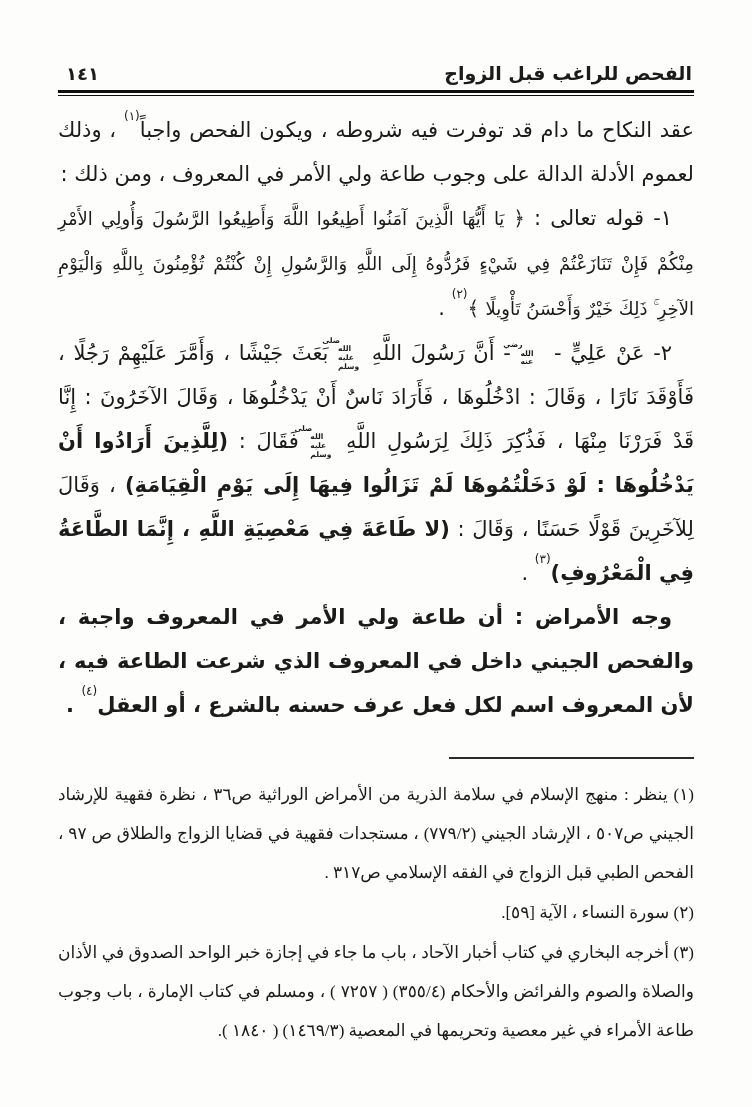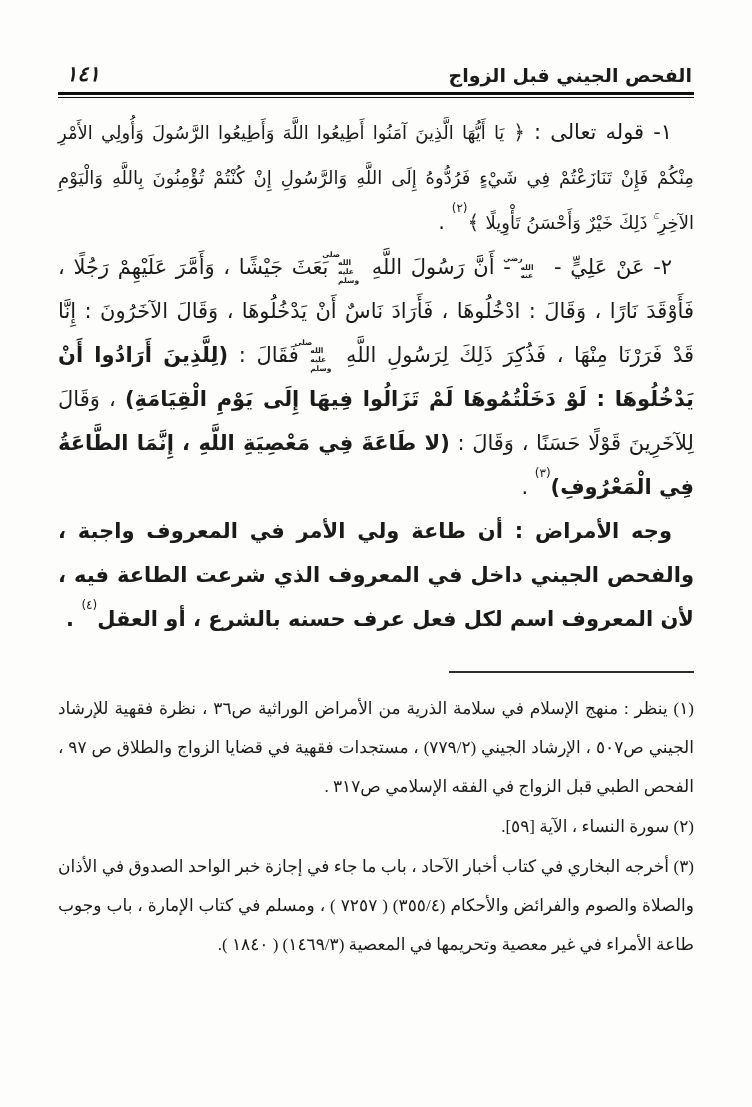--- a/index.html
+++ b/index.html
@@ -26,24 +26,23 @@
     justify-content: space-between;
     align-items: flex-end;
     padding: 0 2px 6px 2px;
   }
   .header-title {
     font-size: 19px;
     font-weight: bold;
     letter-spacing: 0;
   }
   .page-number {
-    font-size: 21px;
+    font-size: 18px;
     font-weight: bold;
     padding-left: 6px;
-    font-style: italic;
   }
   .header-rule {
     height: 2px;
     border-top: 3px solid #101010;
     border-bottom: 1px solid #101010;
     margin-bottom: 4px;
   }
   
   .body-text {
     margin-top: 12px;
@@ -93,28 +92,29 @@
     text-align: justify;
   }
   .footnote { margin: 0 0 1px 0; font-family: Liberation Serif, serif; }
 </style>
 </head>
 <body>
 
 <div class="page">
 
   <header class="page-header">
-    <span class="header-title">الفحص الجيني قبل الزواج</span>
+    <span class="header-title">الفحص للراغب قبل الزواج</span>
     <span class="page-number">١٤١</span>
   </header>
 
   <div class="header-rule"></div>
 
   <main class="body-text">
 
+    <p class="para"><span>عقد النكاح ما دام قد توفرت فيه شروطه ، ويكون الفحص واجباً</span><sup class="fnref">(١)</sup><span> ، وذلك لعموم الأدلة الدالة على وجوب طاعة ولي الأمر في المعروف ، ومن ذلك :</span></p>
 
     <p class="para indent"><span>١- قوله تعالى : </span><span class="quran bracket">﴿ </span><span class="quran">يَا أَيُّهَا الَّذِينَ آمَنُوا أَطِيعُوا اللَّهَ وَأَطِيعُوا الرَّسُولَ وَأُولِي الأَمْرِ مِنْكُمْ فَإِنْ تَنَازَعْتُمْ فِي شَيْءٍ فَرُدُّوهُ إِلَى اللَّهِ وَالرَّسُولِ إِنْ كُنْتُمْ تُؤْمِنُونَ بِاللَّهِ وَالْيَوْمِ الآخِرِ ۚ ذَلِكَ خَيْرٌ وَأَحْسَنُ تَأْوِيلًا</span><span class="quran bracket"> ﴾</span><sup class="fnref">(٢)</sup><span> .</span></p>
 
     <p class="para indent"><span>٢- عَنْ عَلِيٍّ - </span><span class="honorific">رضي الله عنه</span><span> - أَنَّ رَسُولَ اللَّهِ </span><span class="honorific">صلى الله عليه وسلم</span><span> بَعَثَ جَيْشًا ، وَأَمَّرَ عَلَيْهِمْ رَجُلًا ، فَأَوْقَدَ نَارًا ، وَقَالَ : ادْخُلُوهَا ، فَأَرَادَ نَاسٌ أَنْ يَدْخُلُوهَا ، وَقَالَ الآخَرُونَ : إِنَّا قَدْ فَرَرْنَا مِنْهَا ، فَذُكِرَ ذَلِكَ لِرَسُولِ اللَّهِ </span><span class="honorific">صلى الله عليه وسلم</span><span> فَقَالَ : </span><span class="bold">(لِلَّذِينَ أَرَادُوا أَنْ يَدْخُلُوهَا : لَوْ دَخَلْتُمُوهَا لَمْ تَزَالُوا فِيهَا إِلَى يَوْمِ الْقِيَامَةِ)</span><span> ، وَقَالَ لِلآخَرِينَ قَوْلًا حَسَنًا ، وَقَالَ : </span><span class="bold">(لا طَاعَةَ فِي مَعْصِيَةِ اللَّهِ ، إِنَّمَا الطَّاعَةُ فِي الْمَعْرُوفِ)</span><sup class="fnref">(٣)</sup><span> .</span></p>
 
     <p class="para indent bold-para"><span class="bold">وجه الأمراض : </span><span>أن طاعة ولي الأمر في المعروف واجبة ، والفحص الجيني داخل في المعروف الذي شرعت الطاعة فيه ، لأن المعروف اسم لكل فعل عرف حسنه بالشرع ، أو العقل</span><sup class="fnref">(٤)</sup><span> .</span></p>
 
   </main>
 
   <hr class="footnote-sep">

